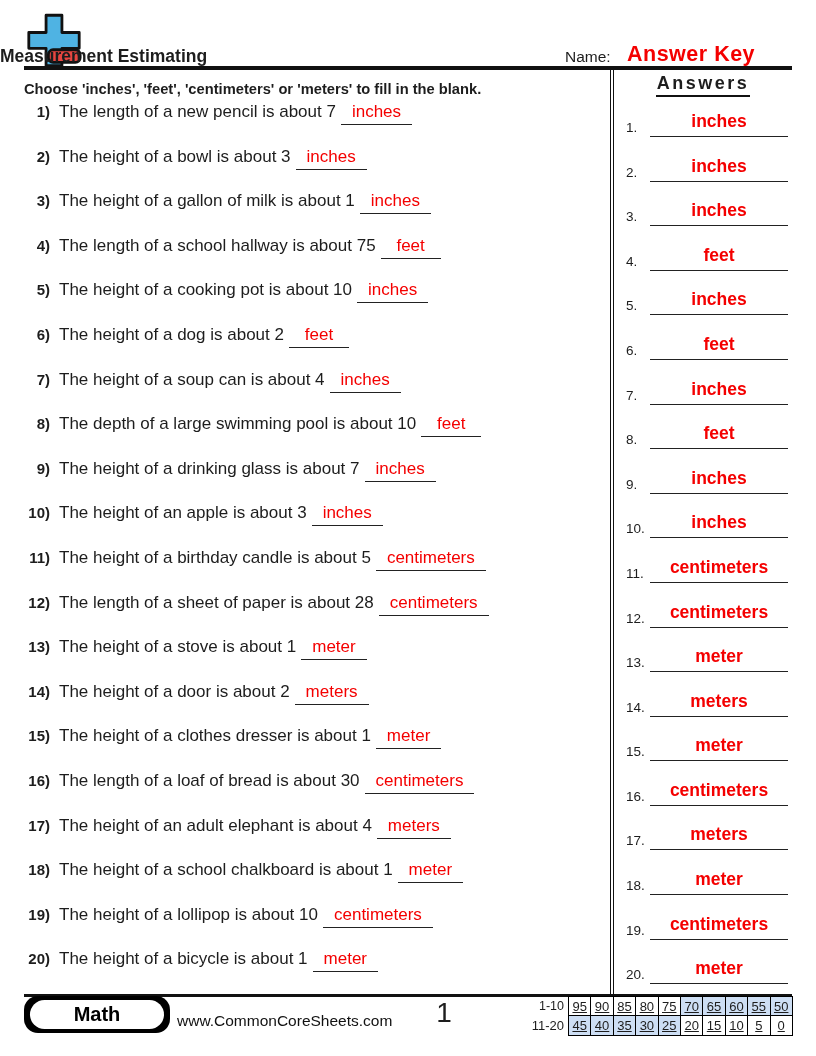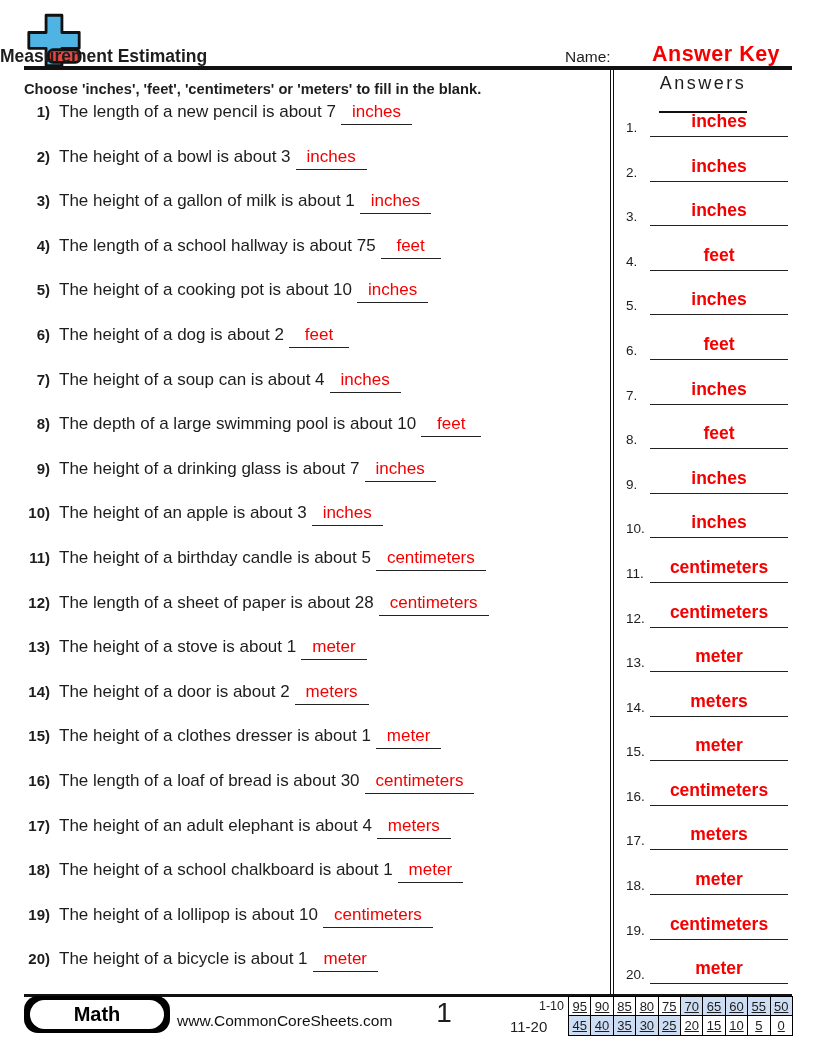--- a/index.html
+++ b/index.html
@@ -6,55 +6,55 @@
   .page {
     position:relative; width:816px; height:1056px; margin:0 auto;
     background:#ffffff; overflow:hidden;
     font-family:"Liberation Sans", sans-serif; color:#1d1d1d;
   }
 
   
   .logo { position:absolute; left:26px; top:12px; }
   .page-title { position:absolute; left:0; top:46px; width:660px; text-align:left; font-size:17.5px;font-weight:bold; }
   .name-label { position:absolute; left:565px; top:48px; font-size:15.5px; }
-  .answer-key { position:absolute; left:627px; top:42px; font-size:21.5px; font-weight:bold; color:var(--red); letter-spacing:.5px;margin-left:25px; }
+  .answer-key { position:absolute; left:627px; top:42px; font-size:21.5px; font-weight:bold; color:var(--red); letter-spacing:.5px; }
   .header-rule { position:absolute; left:24px; top:66px; width:768px; height:3.5px; background:#111; }
   .instruction { position:absolute; left:24px; top:73px; width:580px; font-size:14.7px; font-weight:bold;margin-top:8px; }
 
   
   .divider { position:absolute; left:610px; top:69px; height:925px; width:2.2px;
              border-left:1.6px solid #111; border-right:1.6px solid #111; }
 
   
   .questions { position:absolute; left:24px; top:102px; width:585px; }
   .q-row { display:flex; align-items:flex-start; height:44.6px; }
   .q-num { width:26px; min-width:26px; text-align:right; font-weight:bold; font-size:15px; padding-top:1px; }
   .q-body { margin-left:9px; font-size:17px; line-height:20px; white-space:nowrap; }
   .q-blank { display:inline-block; margin-left:5px; padding:0 11px 2px 11px;
              border-bottom:1.7px solid #222; color:var(--red); text-align:center; min-width:38px; }
 
   
   .answers-heading-wrap { position:absolute; left:614px; top:73px; width:178px; text-align:center; }
-  .answers-heading { display:inline-block; font-size:18px; font-weight:normal; letter-spacing:2.5px;
-                     border-bottom:2.2px solid #111; padding:0 1px 17px 1px; }
+  .answers-heading { display:inline-block; font-size:18px; font-weight:bold; letter-spacing:2.5px;
+                     border-bottom:2.2px solid #111; padding:0 1px 1px 1px; }
   .answers { position:absolute; left:626px; top:94.4px; width:164px; }
   .a-row { position:relative; height:44.6px; }
   .a-num { position:absolute; left:0; bottom:4px; font-size:13.5px; }
   .a-line { position:absolute; left:24px; right:2px; bottom:2px; border-bottom:1.7px solid #222; text-align:center; }
   .a-value { display:inline-block; color:var(--red); font-weight:bold; font-size:17.5px; padding-bottom:4px; }
 
   
   .footer-rule { position:absolute; left:24px; top:994px; width:768px; height:2.5px; background:#111; }
   .math-badge { position:absolute; left:24px; top:996px; width:146px; height:37px; background:#000; border-radius:14px; }
   .math-pill { position:absolute; left:6px; right:6px; top:4px; bottom:4px; background:#fff; border-radius:15px;
                display:flex; align-items:center; justify-content:center; font-size:20px; font-weight:bold; color:#000; }
   .website { position:absolute; left:177px; top:1012px; font-size:15.5px; color:#111; }
   .page-number { position:absolute; left:444px; top:997px; transform:translateX(-50%); font-size:28px; }
   .score-label-1 { position:absolute; left:510px; top:999px; width:54px; text-align:right; font-size:12.5px; }
-  .score-label-2 { position:absolute; left:510px; top:1018px; width:54px; font-size:15px; }
+  .score-label-2 { position:absolute; left:510px; top:1018px; width:54px; text-align:right; font-size:13px; }
   .score-grid { position:absolute; left:568px; top:996px; display:grid;
                 grid-template-columns:repeat(10, 22.4px); grid-auto-rows:19.4px;
                 border-right:1.3px solid #000; border-bottom:1.3px solid #000; }
   .score-cell { border-left:1.3px solid #000; border-top:1.3px solid #000;
                 display:flex; align-items:center; justify-content:center;
                 font-size:13px; background:#fff;text-decoration:underline; }
   .score-cell.hl { background:var(--hl); }
 </style>
 </head>
 <body>

